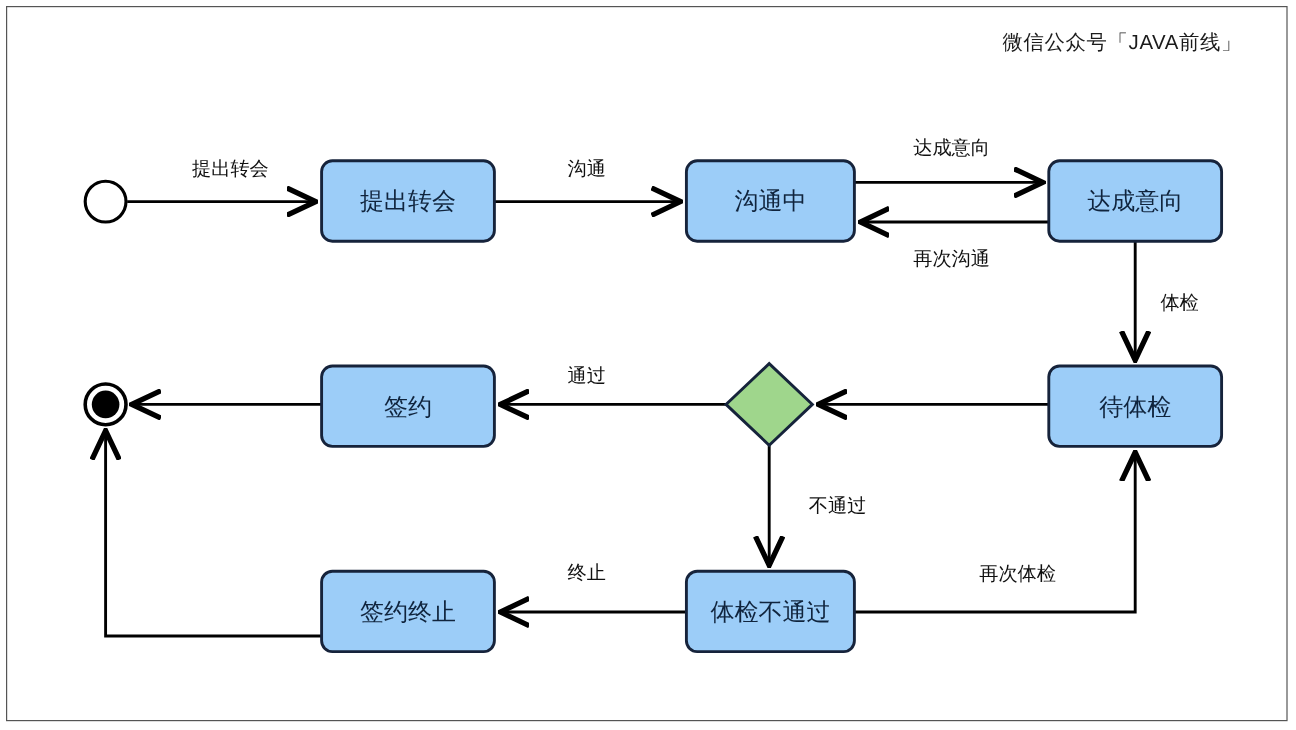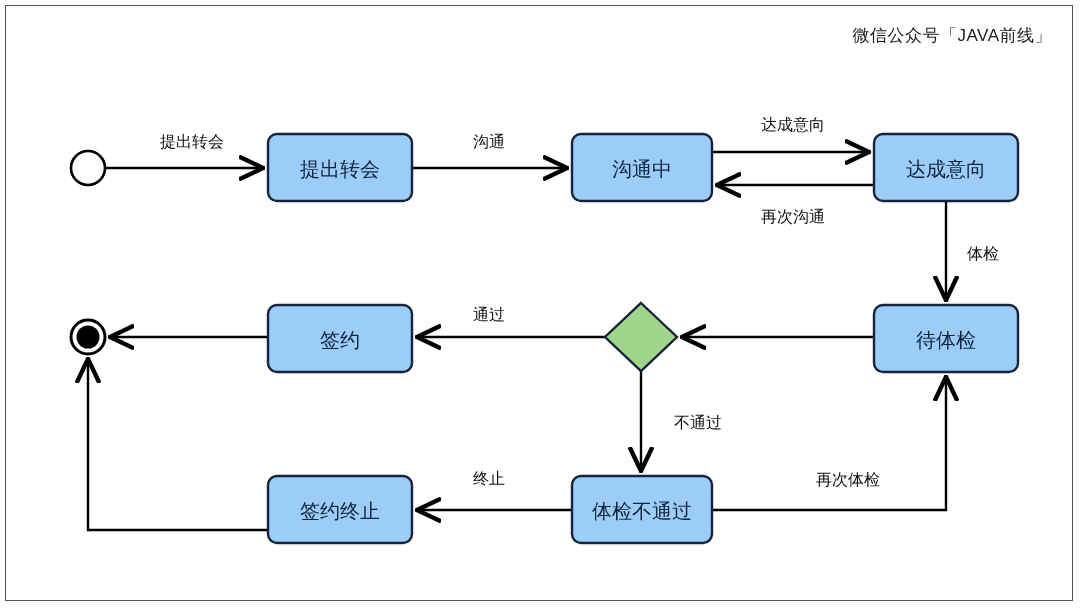--- a/index.html
+++ b/index.html
@@ -22,21 +22,21 @@
     left: 5px;
     top: 5px;
     width: 1068px;
     height: 596px;
     border: 1px solid #555555;
     box-sizing: border-box;
     background: #ffffff;
   }
   #watermark {
     position: absolute;
-    right: 28px;
+    right: 45px;
     top: 24px;
     font-size: 17px;
     color: #1b1b1b;
     letter-spacing: 0.5px;
     white-space: nowrap;
   }
   svg#diagram {
     position: absolute;
     left: 0;
     top: 0;

